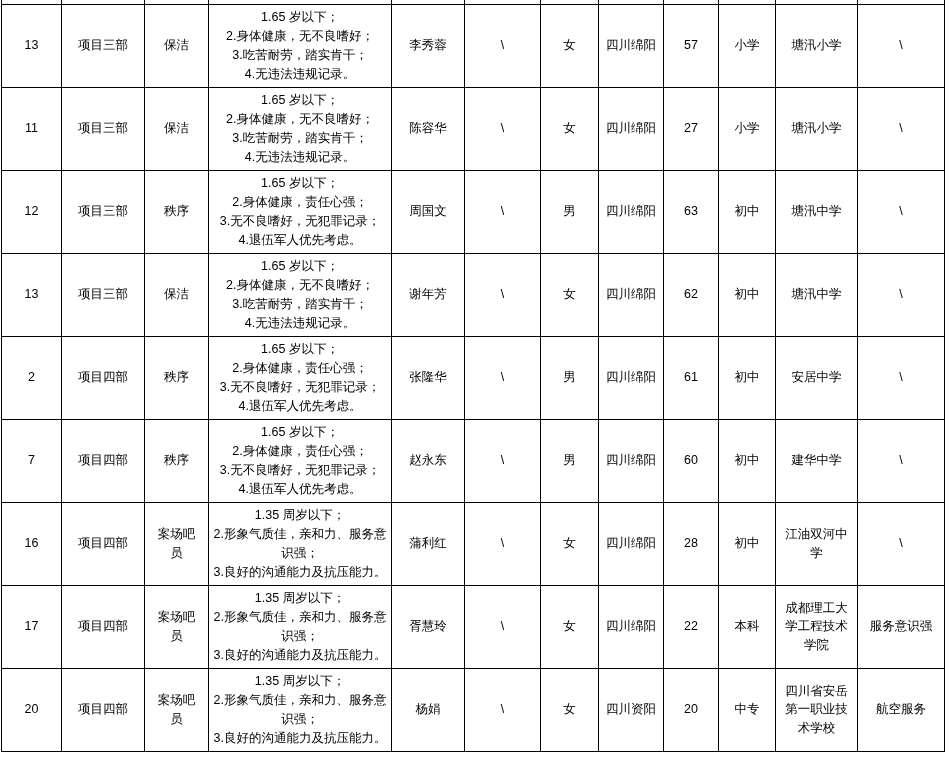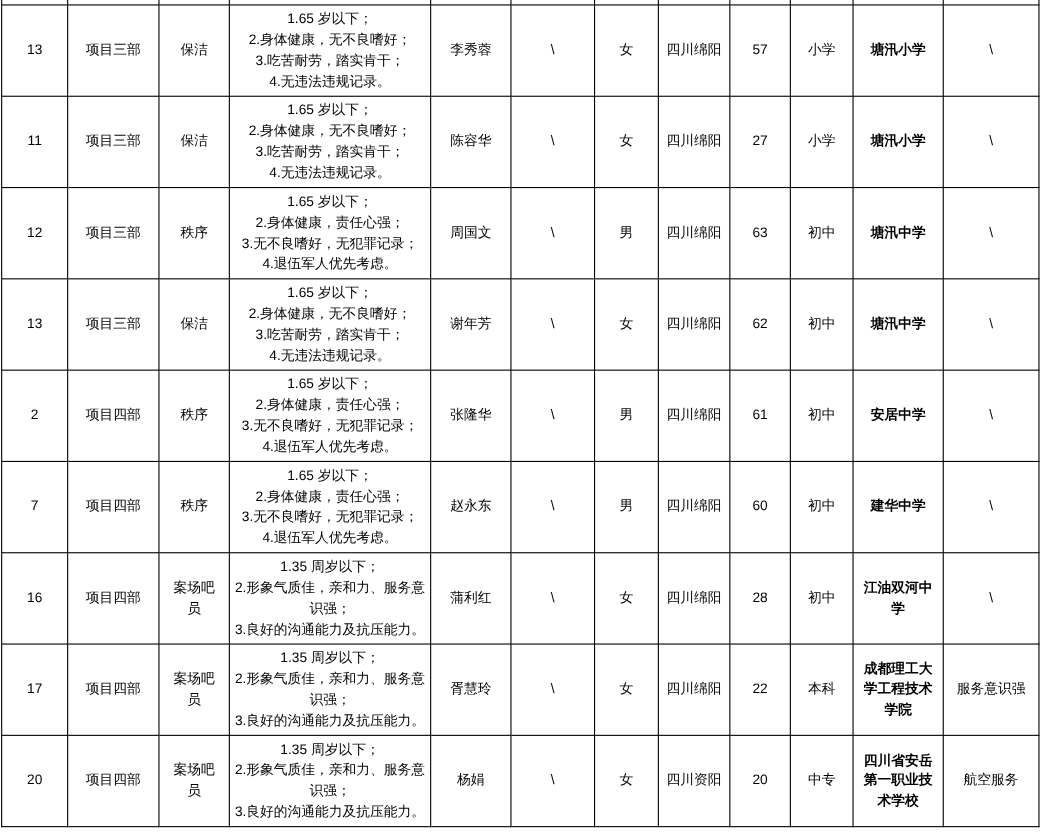--- a/index.html
+++ b/index.html
@@ -33,21 +33,21 @@
   tr.sliver-row {
     height: 4px;
   }
   tr.sliver-row td {
     border-top: none;
   }
   tr.data-row {
     height: 83px;
   }
   td.c-pos { padding: 0 9px; }
-  td.c-school { padding: 12px 7px; font-weight: bold; }
+  td.c-school { padding: 12px 7px; }
   td.c-major { padding: 0 4px; }
   td.c-req {
     text-align: center;
     padding: 0 4px;
   }
   .req-line {
     line-height: 19px;
   }
 </style>
 </head>

